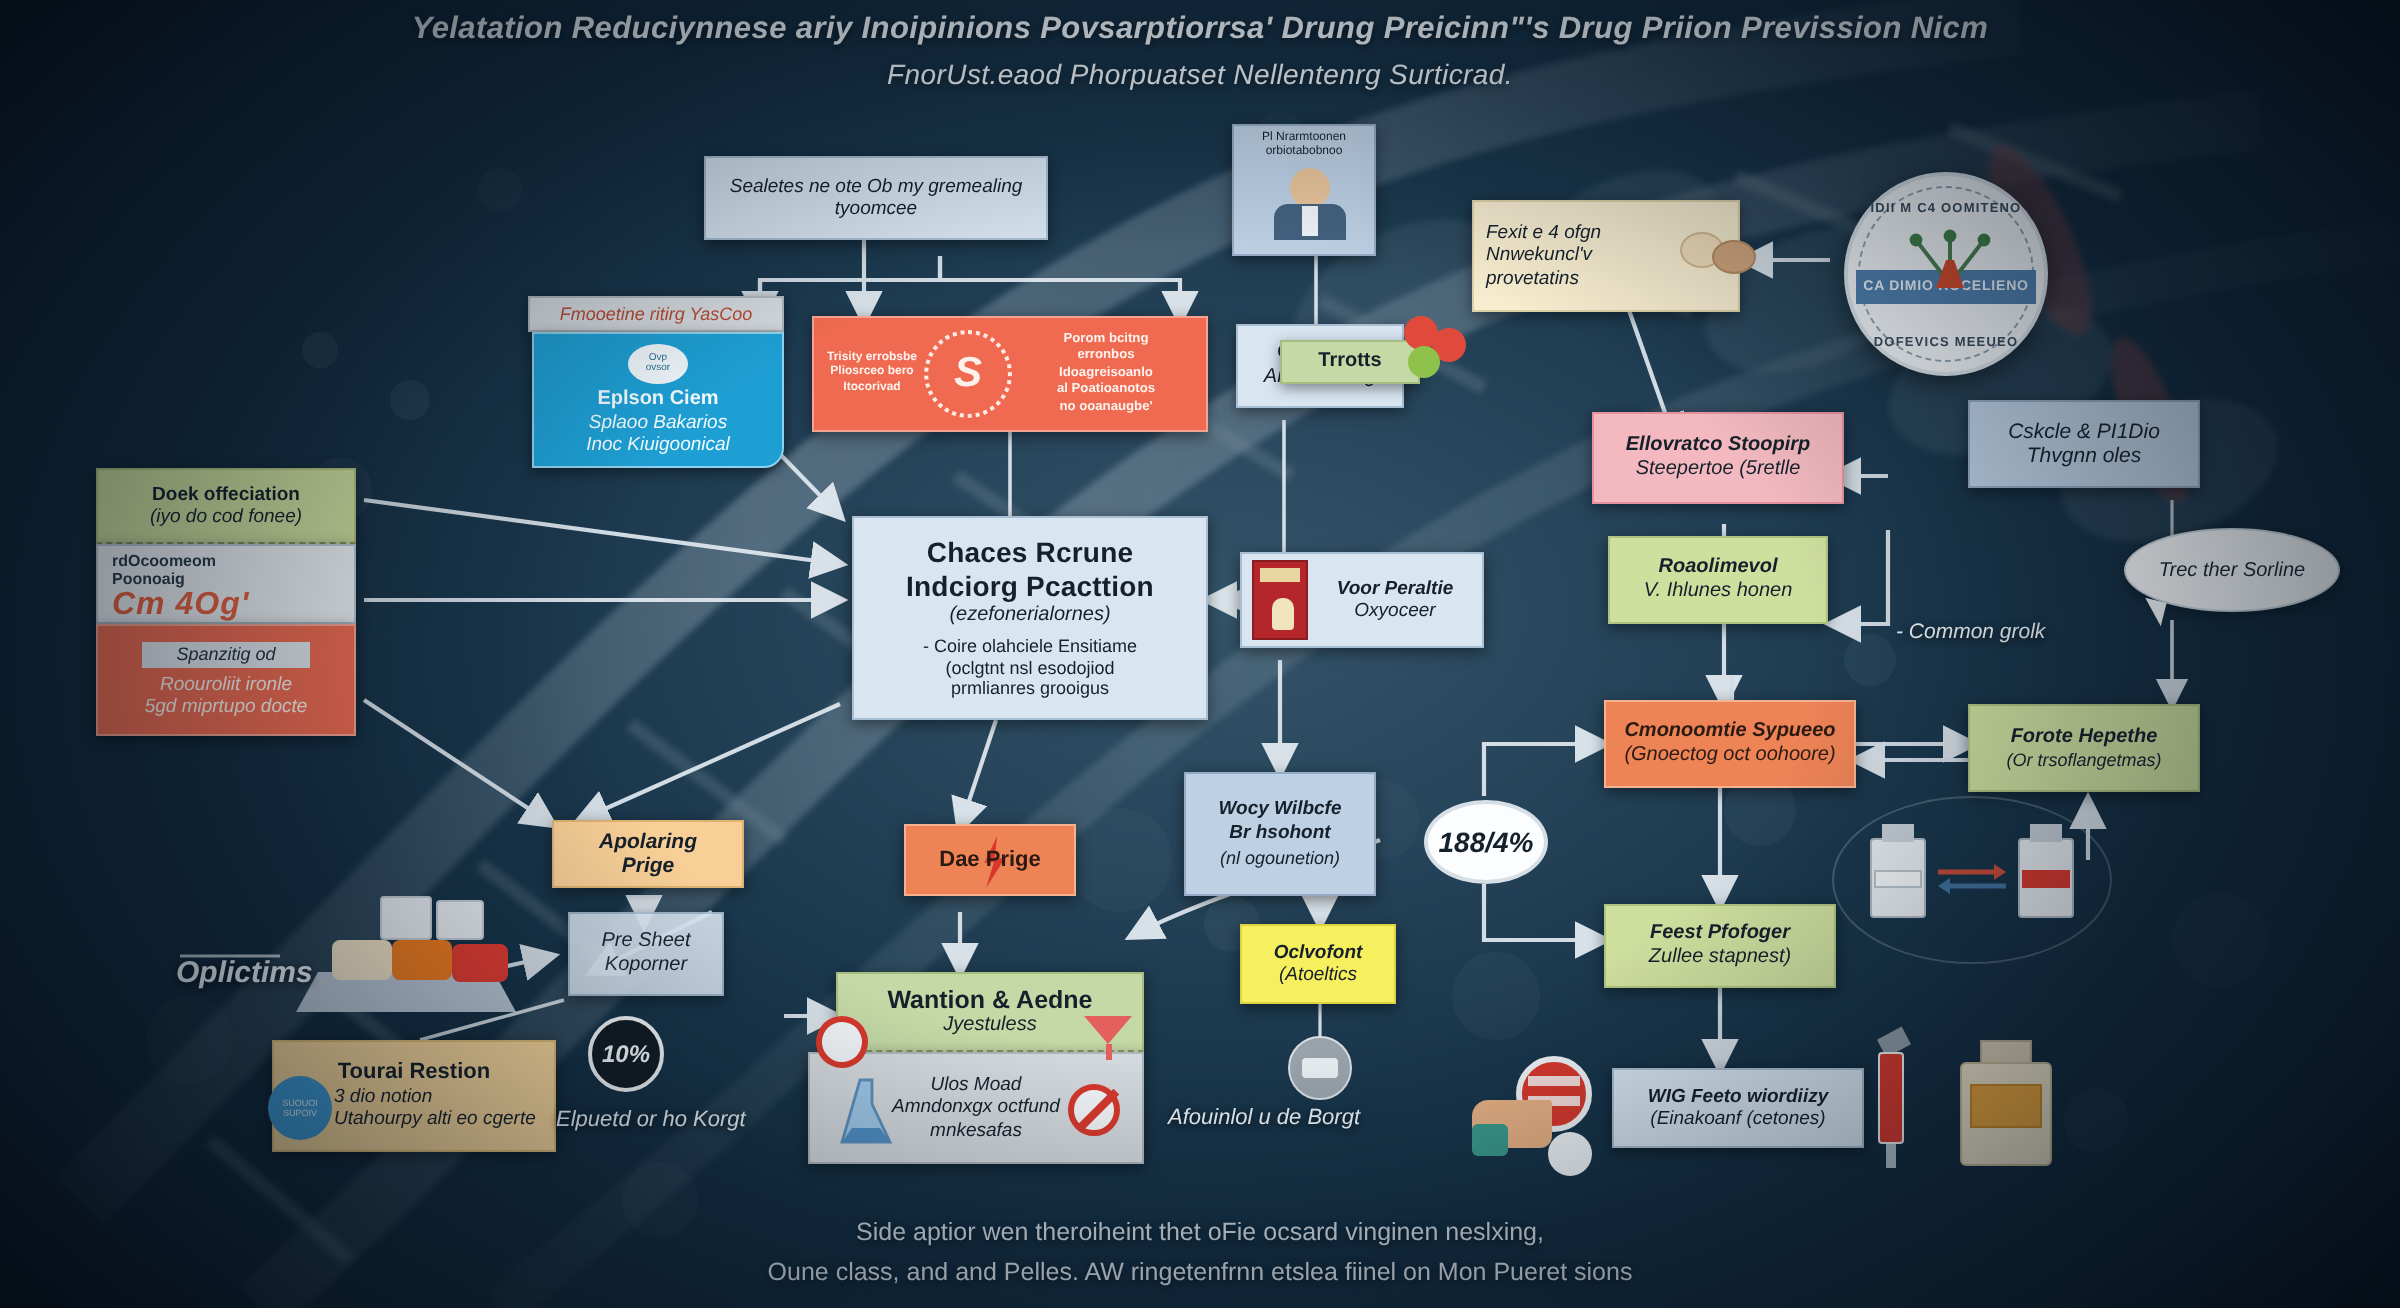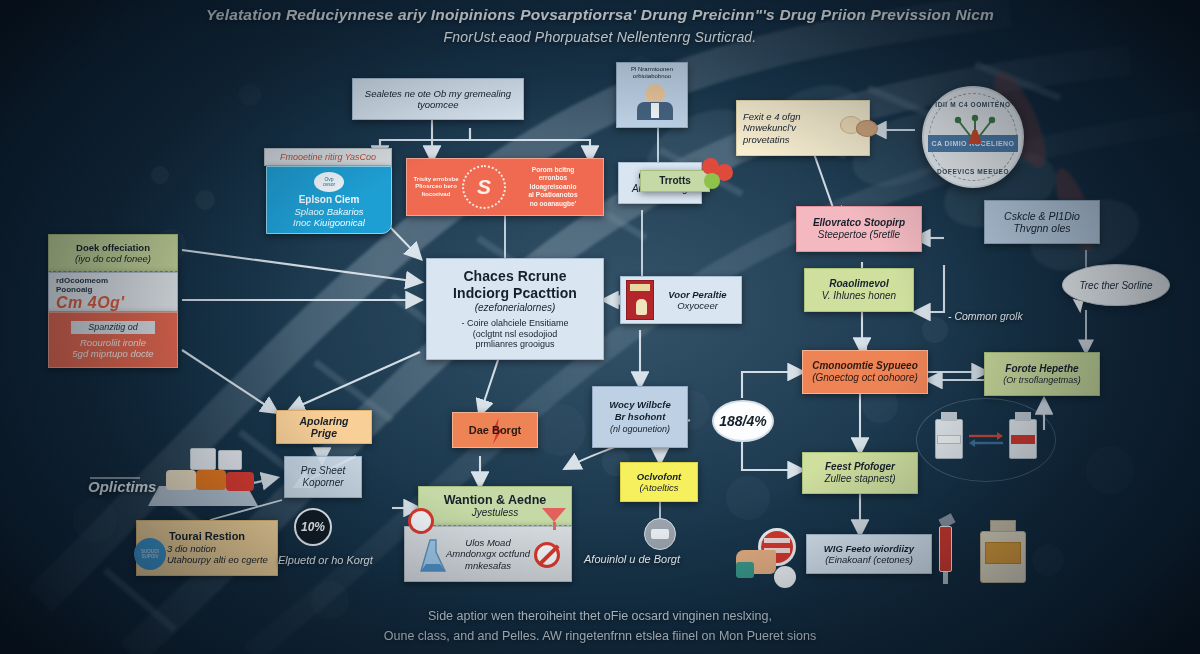--- a/index.html
+++ b/index.html
@@ -510,21 +510,21 @@
   <div class="flabel" style="left:88px;top:478px;font-size:15px;font-weight:bold;">Oplictims</div>
 
   <div class="node c-orange2" style="left:136px;top:520px;width:142px;height:56px;font-size:9.5px;padding:4px 8px;">
     <div style="font-weight:bold;font-size:11px;text-align:center;">Tourai Restion</div>
     <div style="font-style:italic;margin-left:22px;">3 dio notion</div>
     <div style="font-style:italic;margin-left:22px;">Utahourpy alti eo cgerte</div>
   </div>
   <div style="position:absolute;left:134px;top:538px;width:32px;height:32px;border-radius:50%;background:#3e9ad6;display:flex;align-items:center;justify-content:center;font-size:4.5px;color:#e8f4fb;text-align:center;line-height:1.2;">SUOUOI<br>SUPOIV</div>
 
   <div class="node c-salmon ctr" style="left:452px;top:412px;width:86px;height:36px;font-size:11px;">
-    <div style="font-weight:bold;position:relative;z-index:2;">Dae Borgt</div>
+    <div style="font-weight:bold;position:relative;z-index:2;">Dae Prige</div>
     <div style="position:absolute;left:36px;top:5px;width:16px;height:26px;background:#d8382c;clip-path:polygon(60% 0,20% 52%,50% 50%,25% 100%,85% 42%,52% 44%);"></div>
   </div>
 
   <div class="node c-green2 ctr" style="left:418px;top:486px;width:154px;height:40px;font-size:10px;border-bottom:1px dashed #8b9b6e;">
     <div style="font-weight:bold;font-size:12.5px;">Wantion &amp; Aedne</div>
     <div style="font-style:italic;">Jyestuless</div>
   </div>
   <div class="node c-grey ctr" style="left:404px;top:526px;width:168px;height:56px;font-size:9.5px;">
     <div style="font-style:italic;">Ulos Moad</div>
     <div style="font-style:italic;">Amndonxgx octfund</div>

